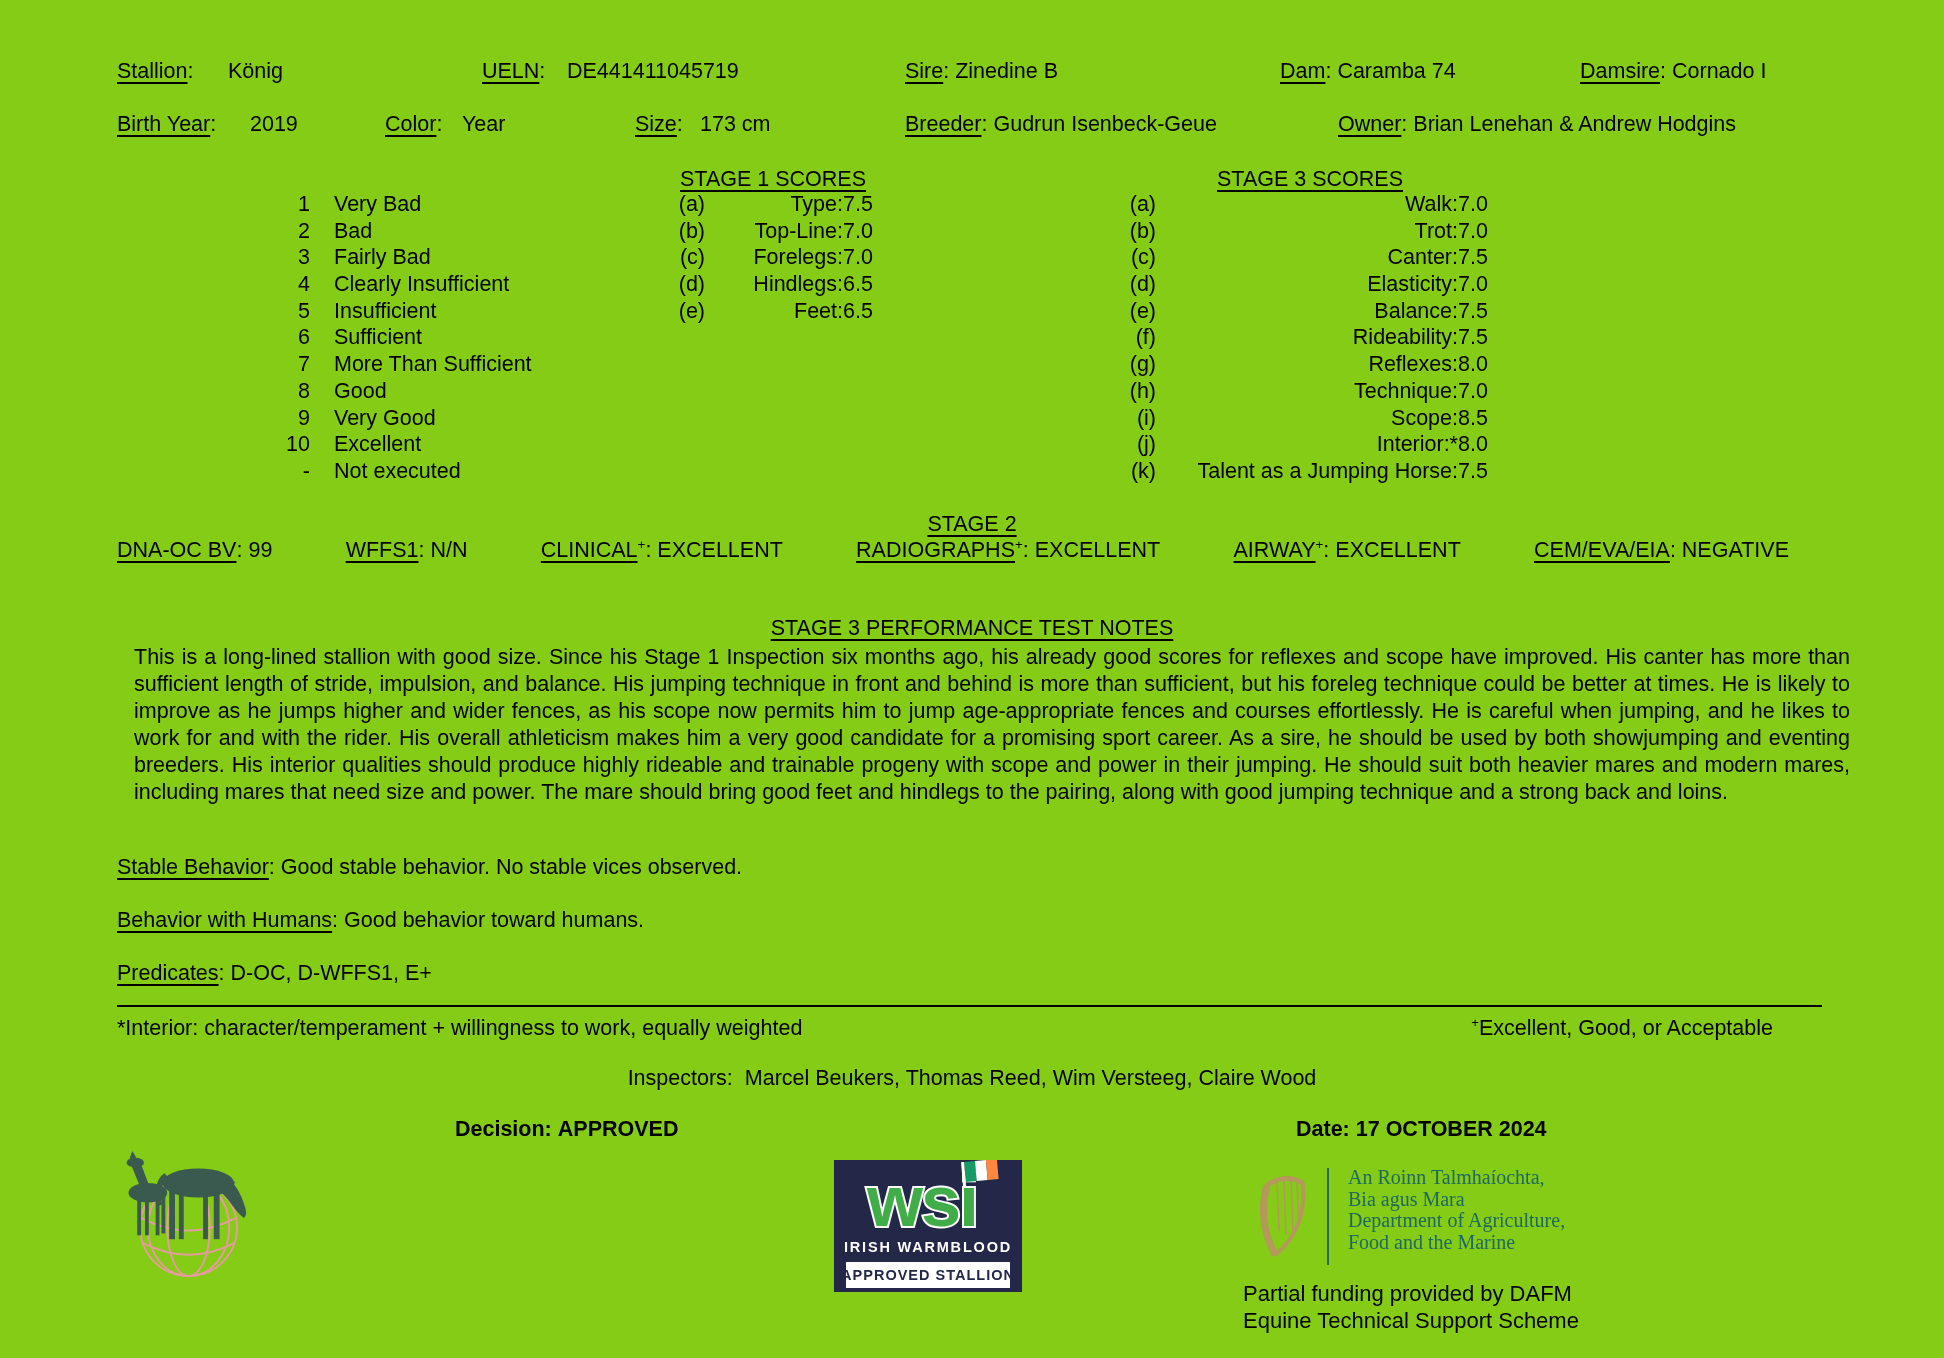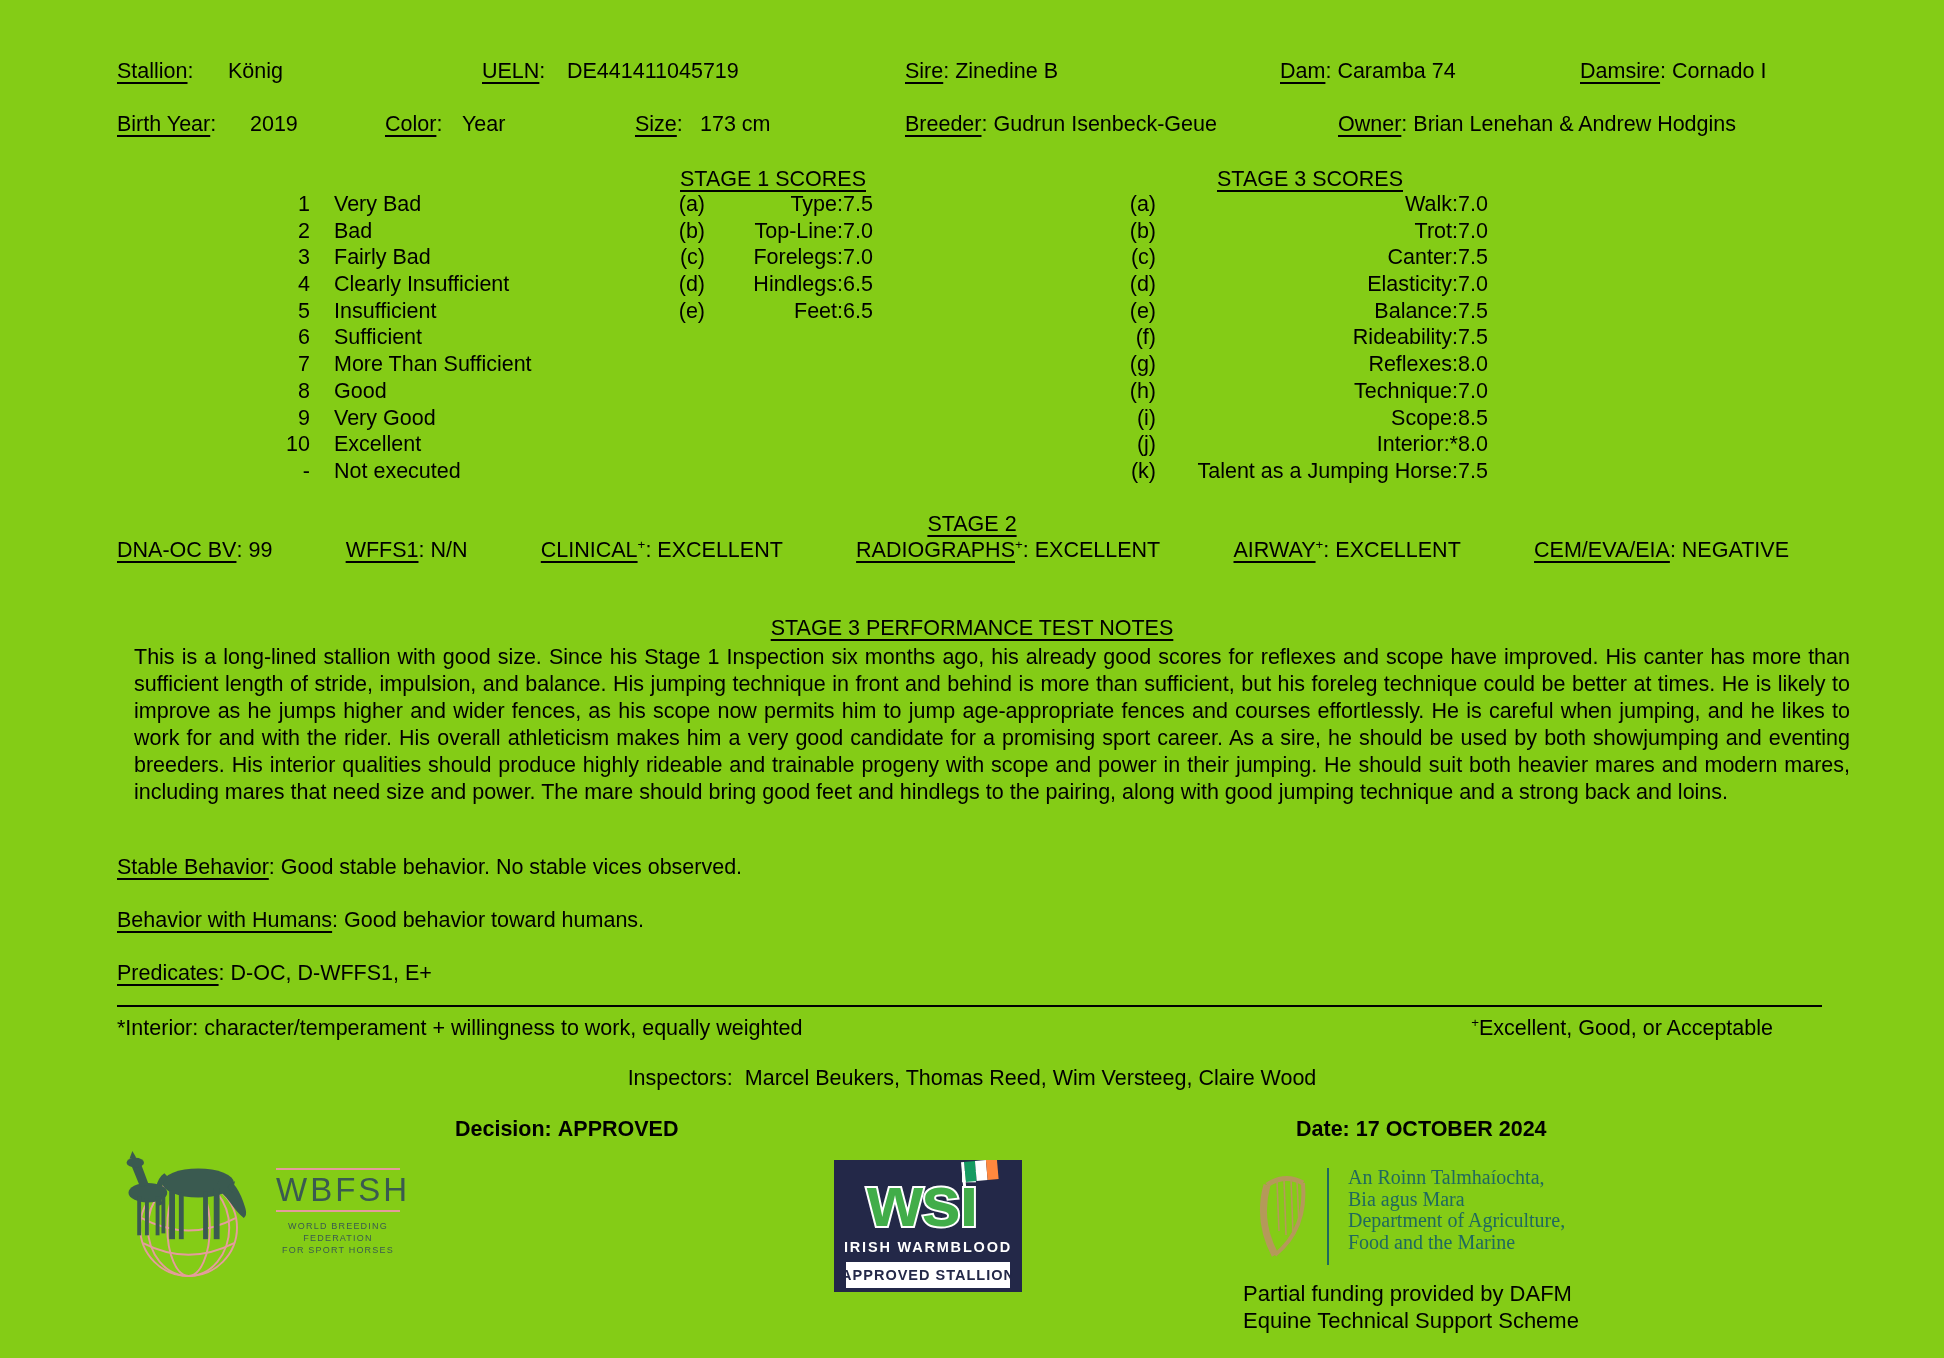--- a/index.html
+++ b/index.html
@@ -164,26 +164,20 @@
         <ellipse cx="36" cy="44" rx="20" ry="10"></ellipse>
         <path d="M28,38 L19,16 L28,12 L37,36 Z"></path>
         <ellipse cx="23" cy="13" rx="9" ry="5"></ellipse>
         <path d="M17,9 L20,1 L24,8 Z"></path>
         <rect x="25" y="48" width="4" height="40"></rect>
         <rect x="33" y="50" width="4" height="38"></rect>
         <rect x="44" y="48" width="4" height="40"></rect>
         <rect x="50" y="46" width="4" height="40"></rect>
       </g>
     </svg>
-    <div class="wbfsh-text">
-      <div class="wbfsh-rule"></div>
-      <div class="wbfsh-acronym">WBFSH</div>
-      <div class="wbfsh-rule"></div>
-      <div class="wbfsh-sub"><span>WORLD BREEDING FEDERATION</span><br><span>FOR SPORT HORSES</span></div>
-    </div>
   </div>
 
   <div class="abs dafm">
     <svg class="abs" style="left:0; top:8px" width="58" height="88" viewBox="0 0 58 88">
       <g stroke="#b5995a" fill="none">
         <path d="M14,12 Q4,48 22,82" stroke-width="7"></path>
         <path d="M14,12 Q32,0 50,10" stroke-width="5"></path>
         <path d="M50,10 Q54,56 22,82" stroke-width="4"></path>
         <line x1="24" y1="8" x2="26" y2="58" stroke-width="1.6"></line>
         <line x1="31" y1="6" x2="33" y2="62" stroke-width="1.6"></line>

